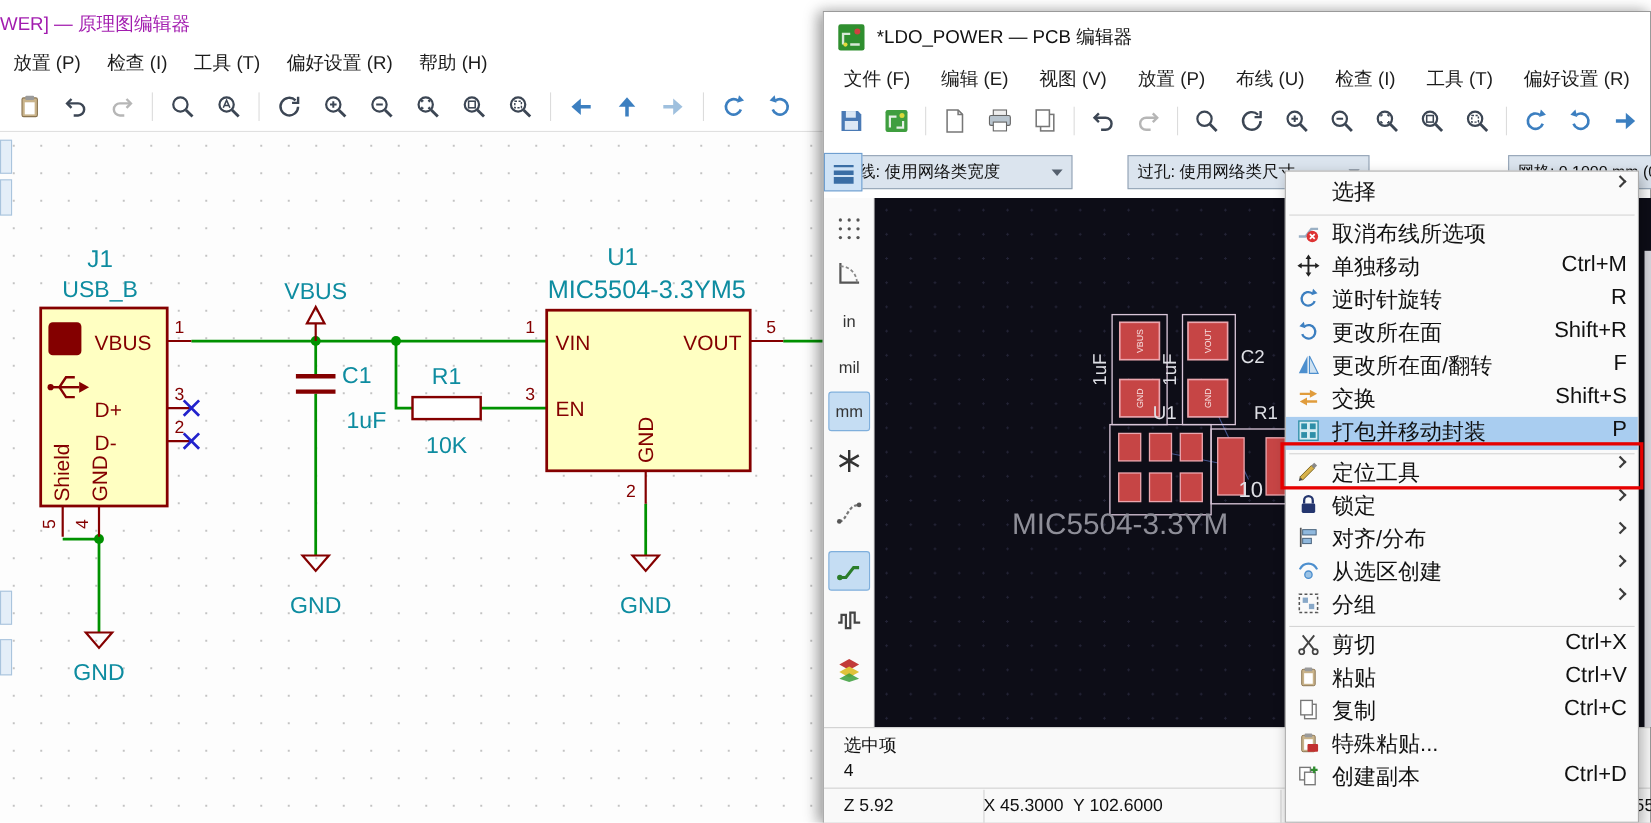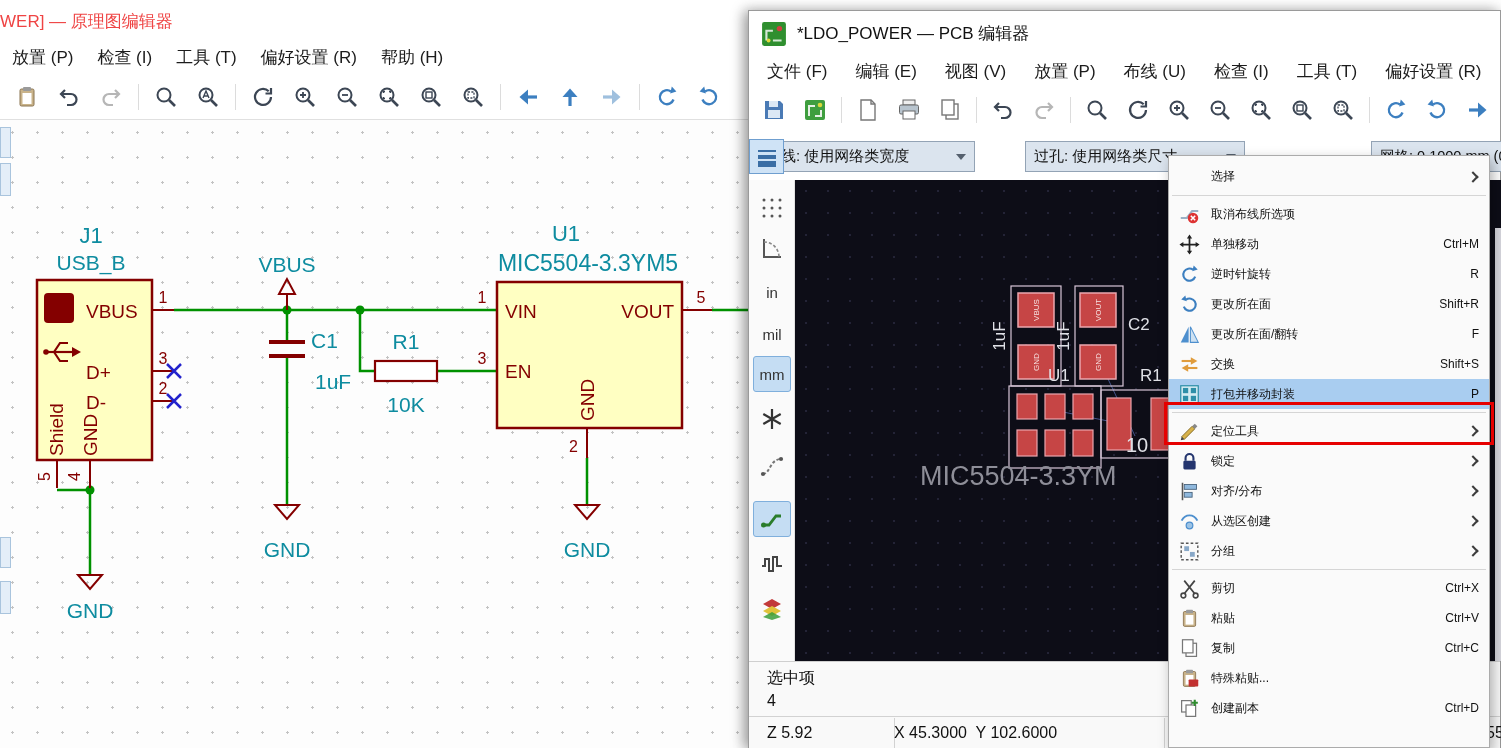--- a/index.html
+++ b/index.html
@@ -4,21 +4,21 @@
 <style>
   *{margin:0;padding:0;box-sizing:border-box}
   html,body{width:1501px;height:748px;overflow:hidden;background:#fff;
     font-family:"Liberation Sans",sans-serif}
   .screen{position:relative;width:1501px;height:748px;background:#fff}
   .w{position:absolute}
   text{font-family:"Liberation Sans",sans-serif}
 
   
   .schwin{left:0;top:0;width:748px;height:748px;background:#fff}
-  .sch-title{left:0;top:10px;font-size:17px;color:#ef4444;white-space:nowrap}
+  .sch-title{left:0;top:10px;font-size:17px;color:#a21caf;white-space:nowrap}
   .sch-menubar{left:0;top:40px;width:748px;height:35px;display:flex;align-items:center;
     gap:16px;padding-left:8px;background:#fff;z-index:3}
   .mi{font-size:17px;color:#1c1c1c;white-space:nowrap;padding:2px 4px}
   .sch-toolbar{left:0;top:75px;width:748px;height:45px;background:#fff;display:flex;
     align-items:center;gap:12px;padding-left:12px;border-bottom:1px solid #e0e0e0;z-index:3}
   .tbtn{width:30px;height:30px;display:flex;align-items:center;justify-content:center;flex:none}
   .tbtn svg{width:24px;height:24px;display:block}
   .sepv{width:1px;height:26px;background:#dcdcdc;flex:none}
   .sch-canvas{left:0;top:120px;width:748px;height:628px;background:#fdfdfd;
     background-image:radial-gradient(#c3c3c3 1px,transparent 1.2px);background-size:25px 25px}
@@ -58,21 +58,21 @@
   .vsb{position:absolute;right:0;top:48px;width:7px;height:433px;background:#d7d7de}
   .pt{fill:#dfe0e6;font-size:17px}
   .pb{fill:#8E8E98;font-size:27px}
   .pp{fill:#f7e2e2;font-size:8px}
   .pcb-status{left:0;top:650px;width:751px;height:88px;background:#f9f9f9;border-top:1px solid #cfcfcf}
   .st{position:absolute;font-size:16px;color:#111;white-space:pre}
 
   
   .ctx{left:1168px;top:155px;width:322px;height:593px;background:#fafafa;border:1px solid #ababab;
     box-shadow:3px 5px 12px rgba(0,0,0,.3);z-index:50;overflow:hidden}
-  .ci{display:flex;align-items:center;height:30px;padding:0 10px 0 8px;font-size:12px;color:#111}
+  .ci{display:flex;align-items:flex-start;height:30px;padding:0 10px 0 8px;font-size:20px;color:#111}
   .ci.first{height:36px;padding-top:5px}
   .ci.hl{background:#a9cdf0}
   .cicon{width:24px;height:24px;margin-right:10px;flex:none;display:flex;align-items:center;justify-content:center}
   .cicon svg{width:21px;height:21px;display:block}
   .clabel{flex:1;white-space:nowrap}
   .cshort{margin-left:18px;white-space:nowrap}
   .chev{width:8px;height:8px;border-right:2px solid #3c3c3c;border-top:2px solid #3c3c3c;
     transform:rotate(45deg);margin-right:2px;flex:none}
   .csep{height:1px;background:#d5d5d5;margin:3px 3px}
   .redbox{left:1164px;top:402px;width:330px;height:43px;border:3px solid #E60000;z-index:60}

